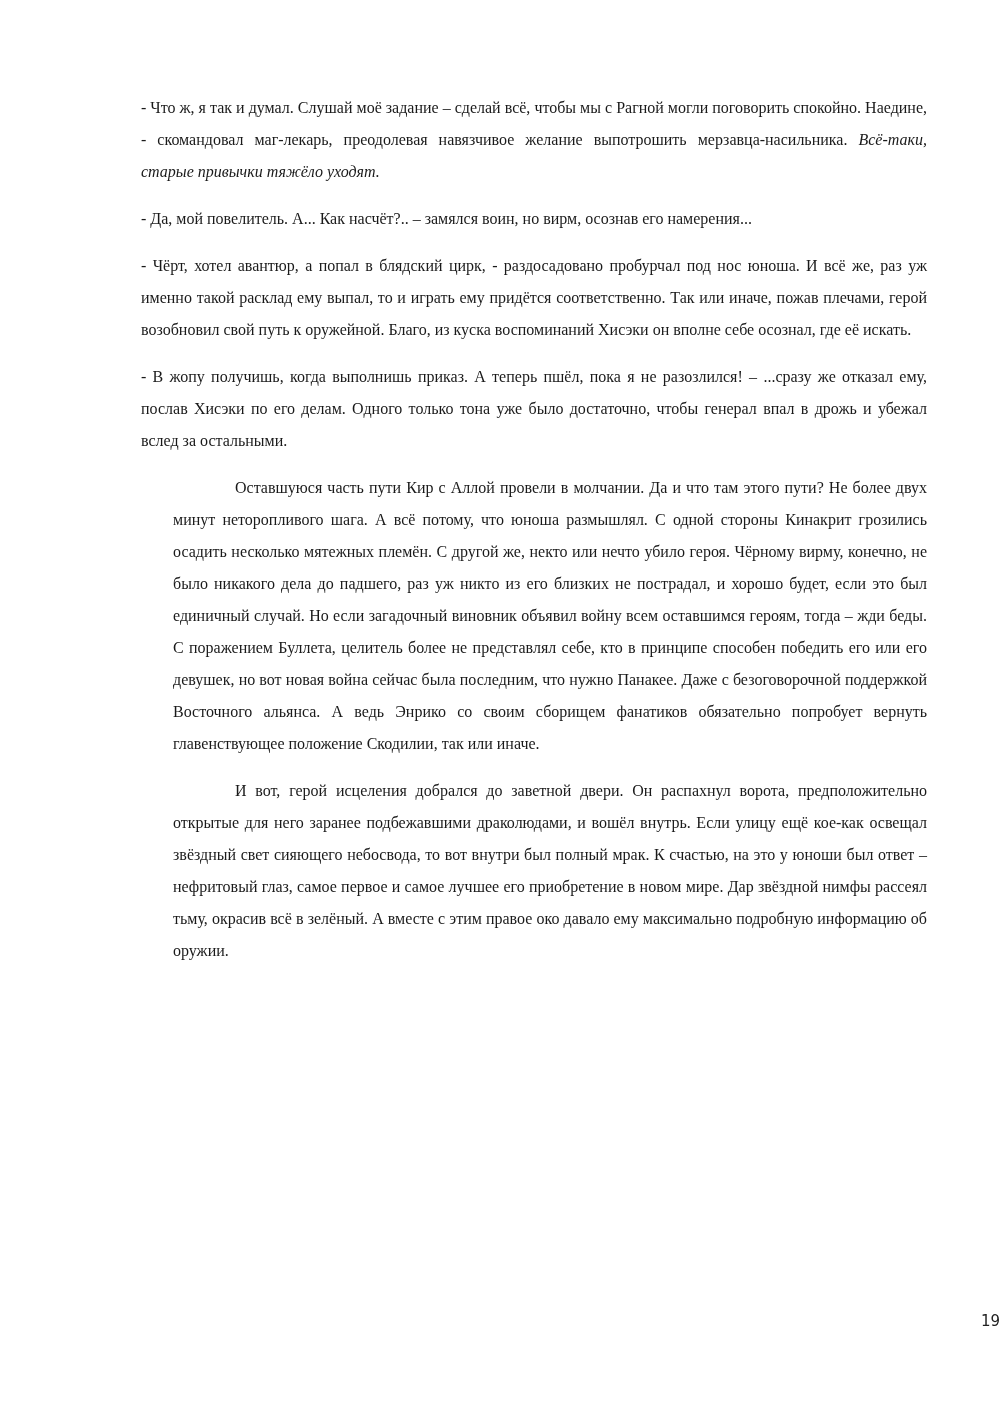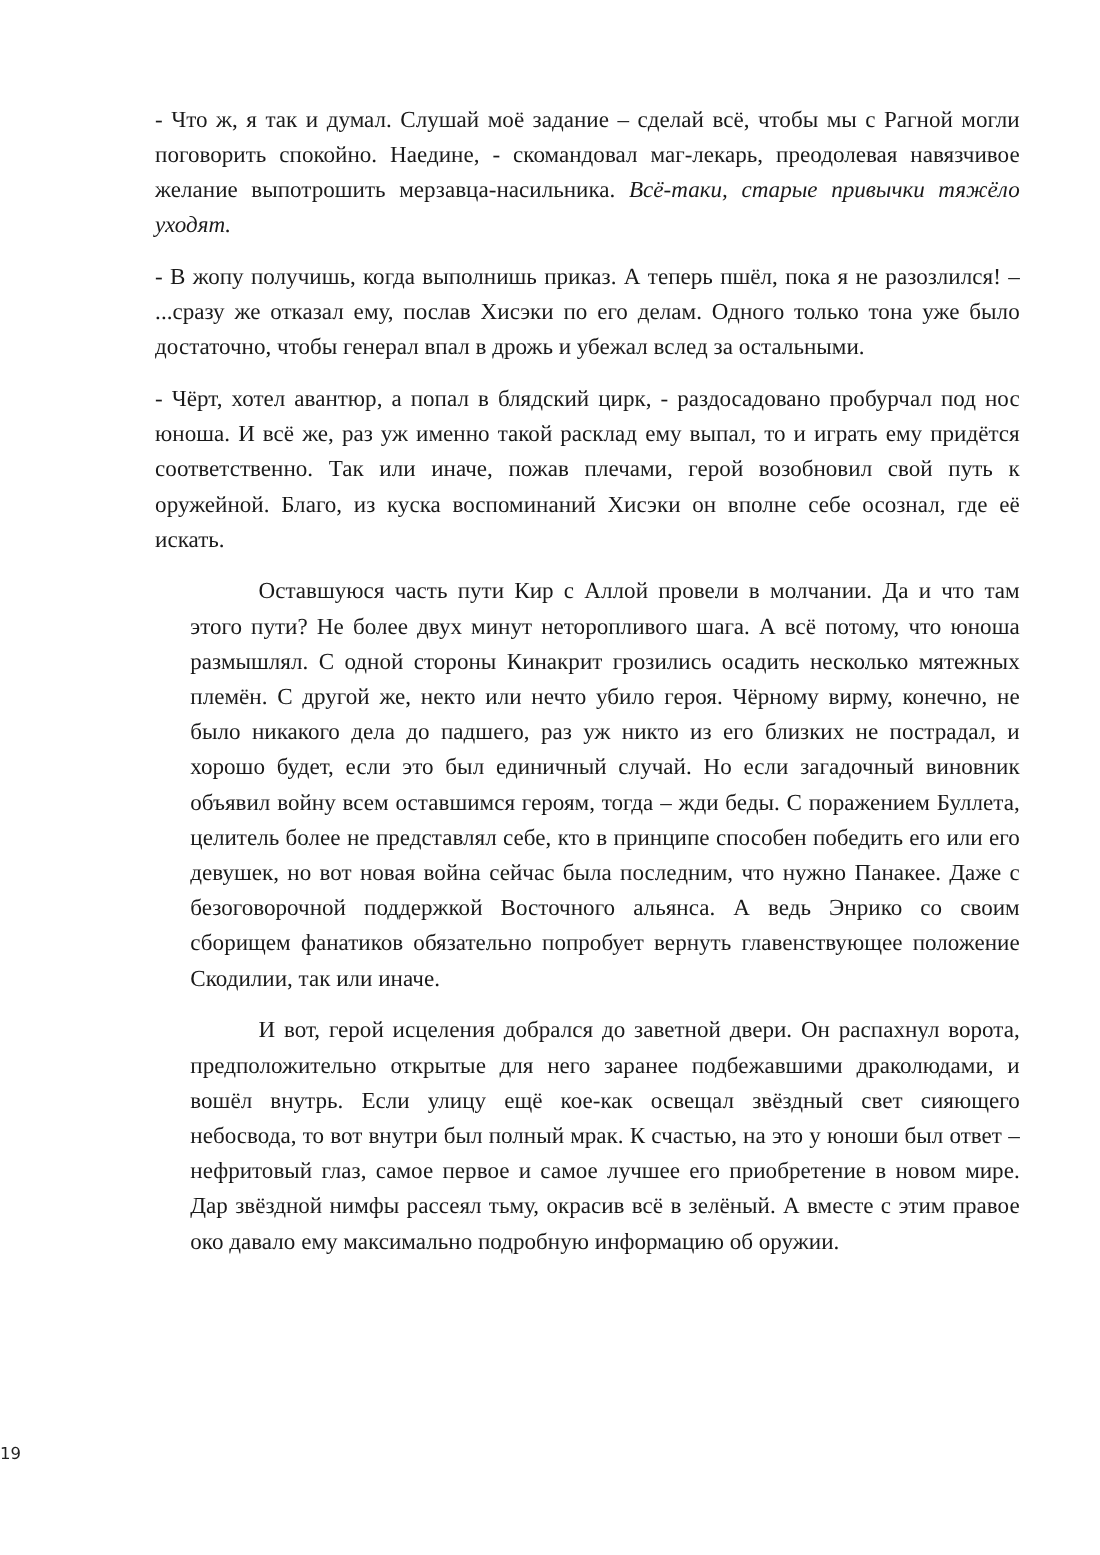--- a/index.html
+++ b/index.html
@@ -4,42 +4,43 @@
   <style>
     html, body { margin: 0; padding: 0; background: #ffffff; }
     body { width: 1000px; height: 1414px; position: relative; overflow: hidden; }
     .page {
       position: absolute;
       left: 141px;
       top: 92px;
       width: 786px;
       color: #1a1a1a;
       font-family: "Liberation Serif", serif;
-      font-size: 21px;
+      font-size: 16px;
       line-height: 32px;
       text-align: justify;
     }
     .para { margin: 0 0 15px 0; }
     .para.indent { text-indent: 62px; margin-left: 32px; }
     .para span { }
     .italic { font-style: italic; }
     .page-number {
       position: absolute;
       left: 0; right: 0;
       top: 1312px;
-      text-align: left;
+      text-align: right;
       font-family: "DejaVu Sans", sans-serif;
       font-size: 15px;
       color: #222;
     }
   </style>
 </head>
 <body>
 
 <div class="page">
   <p class="para"><span>- Что ж, я так и думал. Слушай моё задание – сделай всё, чтобы мы с Рагной могли поговорить спокойно. Наедине, - скомандовал маг-лекарь, преодолевая навязчивое желание выпотрошить мерзавца-насильника. </span><span class="italic">Всё-таки, старые привычки тяжёло уходят.</span></p>
+  <p class="para"><span>- Да, мой повелитель. А... Как насчёт?.. – замялся воин, но вирм, осознав его намерения...</span></p>
+  <p class="para"><span>- Чёрт, хотел авантюр, а попал в блядский цирк, - раздосадовано пробурчал под нос юноша. И всё же, раз уж именно такой расклад ему выпал, то и играть ему придётся соответственно. Так или иначе, пожав плечами, герой возобновил свой путь к оружейной. Благо, из куска воспоминаний Хисэки он вполне себе осознал, где её искать.</span></p>
   <p class="para"><span>- В жопу получишь, когда выполнишь приказ. А теперь пшёл, пока я не разозлился! – ...сразу же отказал ему, послав Хисэки по его делам. Одного только тона уже было достаточно, чтобы генерал впал в дрожь и убежал вслед за остальными.</span></p>
-  <p class="para"><span>- Чёрт, хотел авантюр, а попал в блядский цирк, - раздосадовано пробурчал под нос юноша. И всё же, раз уж именно такой расклад ему выпал, то и играть ему придётся соответственно. Так или иначе, пожав плечами, герой возобновил свой путь к оружейной. Благо, из куска воспоминаний Хисэки он вполне себе осознал, где её искать.</span></p>
   <p class="para indent"><span>Оставшуюся часть пути Кир с Аллой провели в молчании. Да и что там этого пути? Не более двух минут неторопливого шага. А всё потому, что юноша размышлял. С одной стороны Кинакрит грозились осадить несколько мятежных племён. С другой же, некто или нечто убило героя. Чёрному вирму, конечно, не было никакого дела до падшего, раз уж никто из его близких не пострадал, и хорошо будет, если это был единичный случай. Но если загадочный виновник объявил войну всем оставшимся героям, тогда – жди беды. С поражением Буллета, целитель более не представлял себе, кто в принципе способен победить его или его девушек, но вот новая война сейчас была последним, что нужно Панакее. Даже с безоговорочной поддержкой Восточного альянса. А ведь Энрико со своим сборищем фанатиков обязательно попробует вернуть главенствующее положение Скодилии, так или иначе.</span></p>
   <p class="para indent"><span>И вот, герой исцеления добрался до заветной двери. Он распахнул ворота, предположительно открытые для него заранее подбежавшими драколюдами, и вошёл внутрь. Если улицу ещё кое-как освещал звёздный свет сияющего небосвода, то вот внутри был полный мрак. К счастью, на это у юноши был ответ – нефритовый глаз, самое первое и самое лучшее его приобретение в новом мире. Дар звёздной нимфы рассеял тьму, окрасив всё в зелёный. А вместе с этим правое око давало ему максимально подробную информацию об оружии.</span></p>
 </div>
 
 <div class="page-number">19</div>
 
 </body></html>

